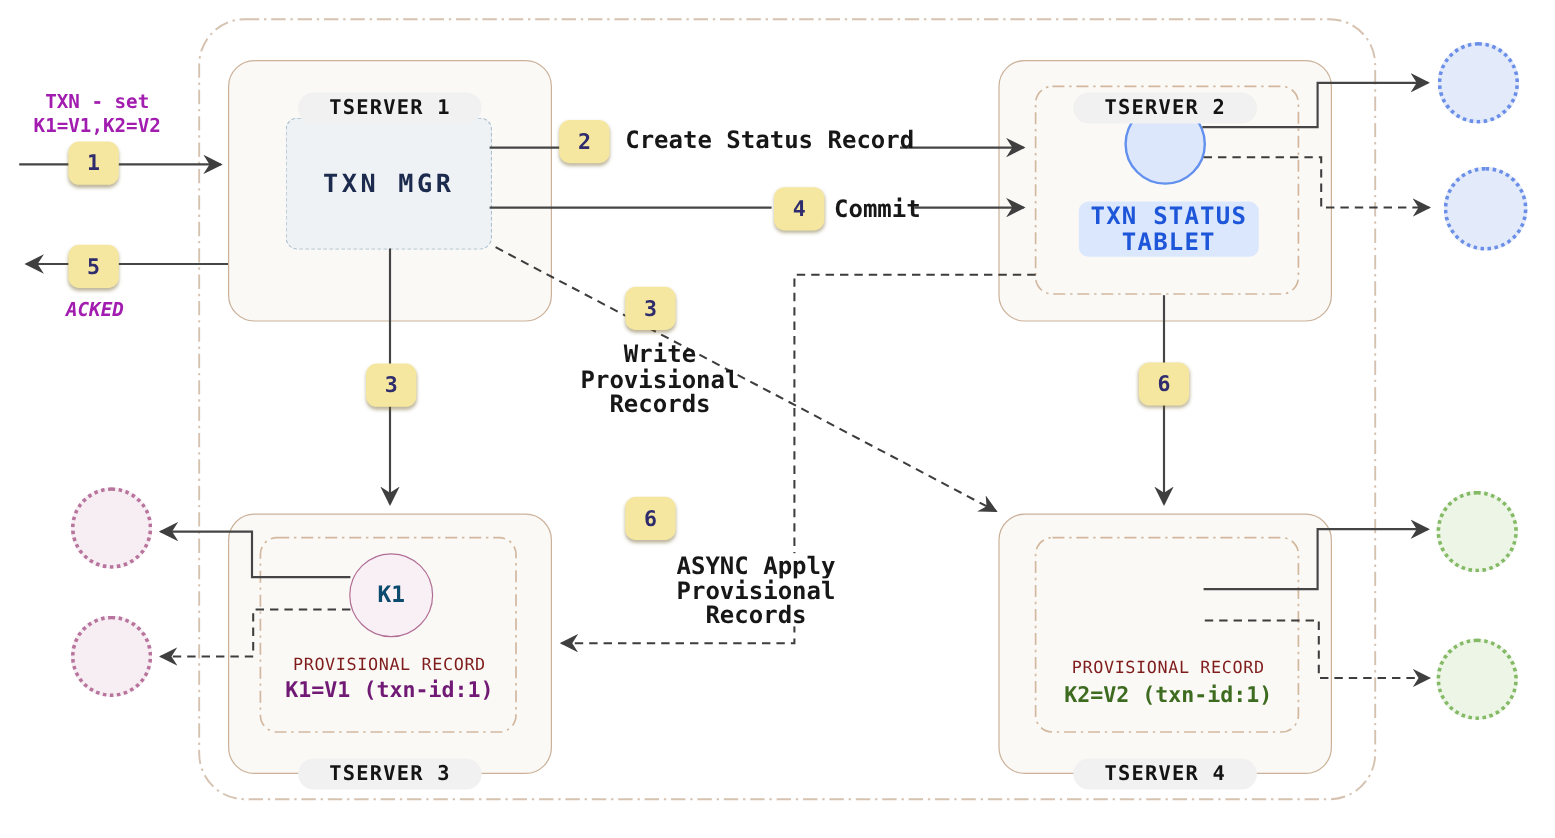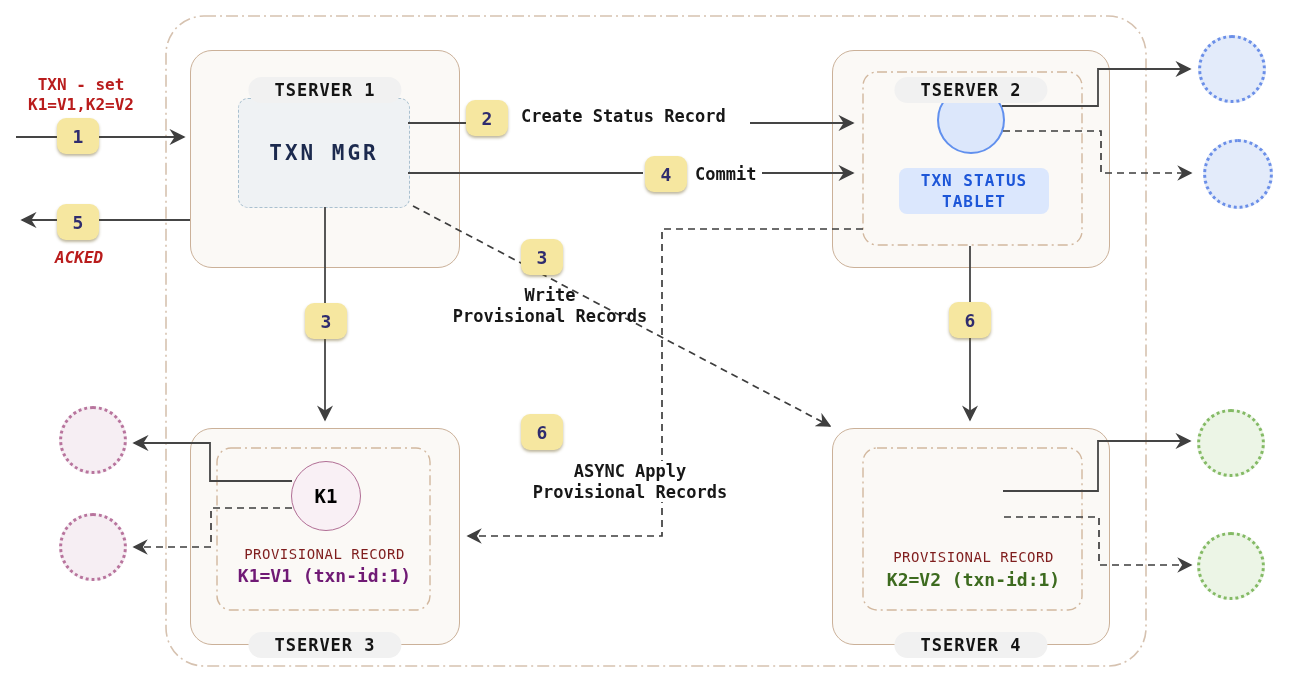--- a/index.html
+++ b/index.html
@@ -21,59 +21,59 @@
   .pill.bottom{bottom:-14px;}
   .txnmgr{
     position:absolute;left:47px;top:47px;width:172px;height:110px;box-sizing:border-box;
     background:#eff2f4;border:1.8px dashed #a9c0cf;border-radius:10px;
     display:flex;align-items:center;justify-content:center;
     font-size:21px;font-weight:700;color:#1c2a4e;letter-spacing:3px;
   }
   .circle{
     position:absolute;border-radius:50%;box-sizing:border-box;z-index:1;
     display:flex;align-items:center;justify-content:center;
-    font-size:19px;font-weight:700;color:#000000;
+    font-size:19px;font-weight:700;color:#0c4a6e;
   }
   .circle.blue{background:#dce7fb;border:2px solid #6190ee;}
   .circle.pinkish{background:#f9f0f5;border:1.6px solid #b16e95;}
   .circle.greenish{background:#eff7ea;border:1.6px solid #7cb25d;}
   .replica{position:absolute;border-radius:50%;box-sizing:border-box;z-index:1;}
   .replica.blue{background:#e3ebfa;border:3px dotted #6b8fe8;}
   .replica.pink{background:#f6eef3;border:3px dotted #b8749d;}
   .replica.green{background:#ecf5e6;border:3px dotted #84ba65;}
   .status-tablet-label{
     position:absolute;left:66px;top:117px;width:150px;height:46px;z-index:1;
     background:#dbe7fd;border-radius:8px;display:flex;flex-direction:column;
     align-items:center;justify-content:center;
-    font-size:16px;font-weight:700;color:#1d56d8;line-height:21px;letter-spacing:1px;
+    font-size:20px;font-weight:700;color:#1d56d8;line-height:21px;letter-spacing:1px;
   }
   .badge{
     position:absolute;z-index:3;width:42px;height:36px;border-radius:9px;
     background:#f6e7a0;box-shadow:0 2px 3px rgba(110,95,40,.45);
     display:flex;align-items:center;justify-content:center;
     font-size:18px;font-weight:700;color:#2f2c6e;
   }
   .lbl{
-    position:absolute;z-index:3;font-size:17px;font-weight:700;color:#171717;
+    position:absolute;z-index:3;font-size:20px;font-weight:700;color:#171717;
     white-space:nowrap;line-height:20px;
   }
   .lbl.center{text-align:center;white-space:normal;}
   .lbl.masked{background:#ffffff;margin-top:18px;}
   .record-title{
     position:absolute;z-index:1;text-align:center;
     font-size:14px;font-weight:500;color:#7f1d1d;letter-spacing:.5px;white-space:nowrap;
   }
   .record-value{
     position:absolute;z-index:1;text-align:center;
     font-size:18px;font-weight:700;white-space:nowrap;
   }
   .record-value.maroon{color:#701a75;}
   .record-value.green{color:#3d6b1f;}
   .client-txt{
-    position:absolute;z-index:3;font-size:16px;font-weight:700;color:#b91c1c;
+    position:absolute;z-index:3;font-size:16px;font-weight:700;color:#a21caf;
     text-align:center;white-space:nowrap;
   }
 </style>
 </head>
 <body>
 
 <div class="canvas">
 
   <div class="client-txt" style="left:0px;top:75px;width:162px;">TXN - set</div>
   <div class="client-txt" style="left:0px;top:95px;width:162px;">K1=V1,K2=V2</div>

